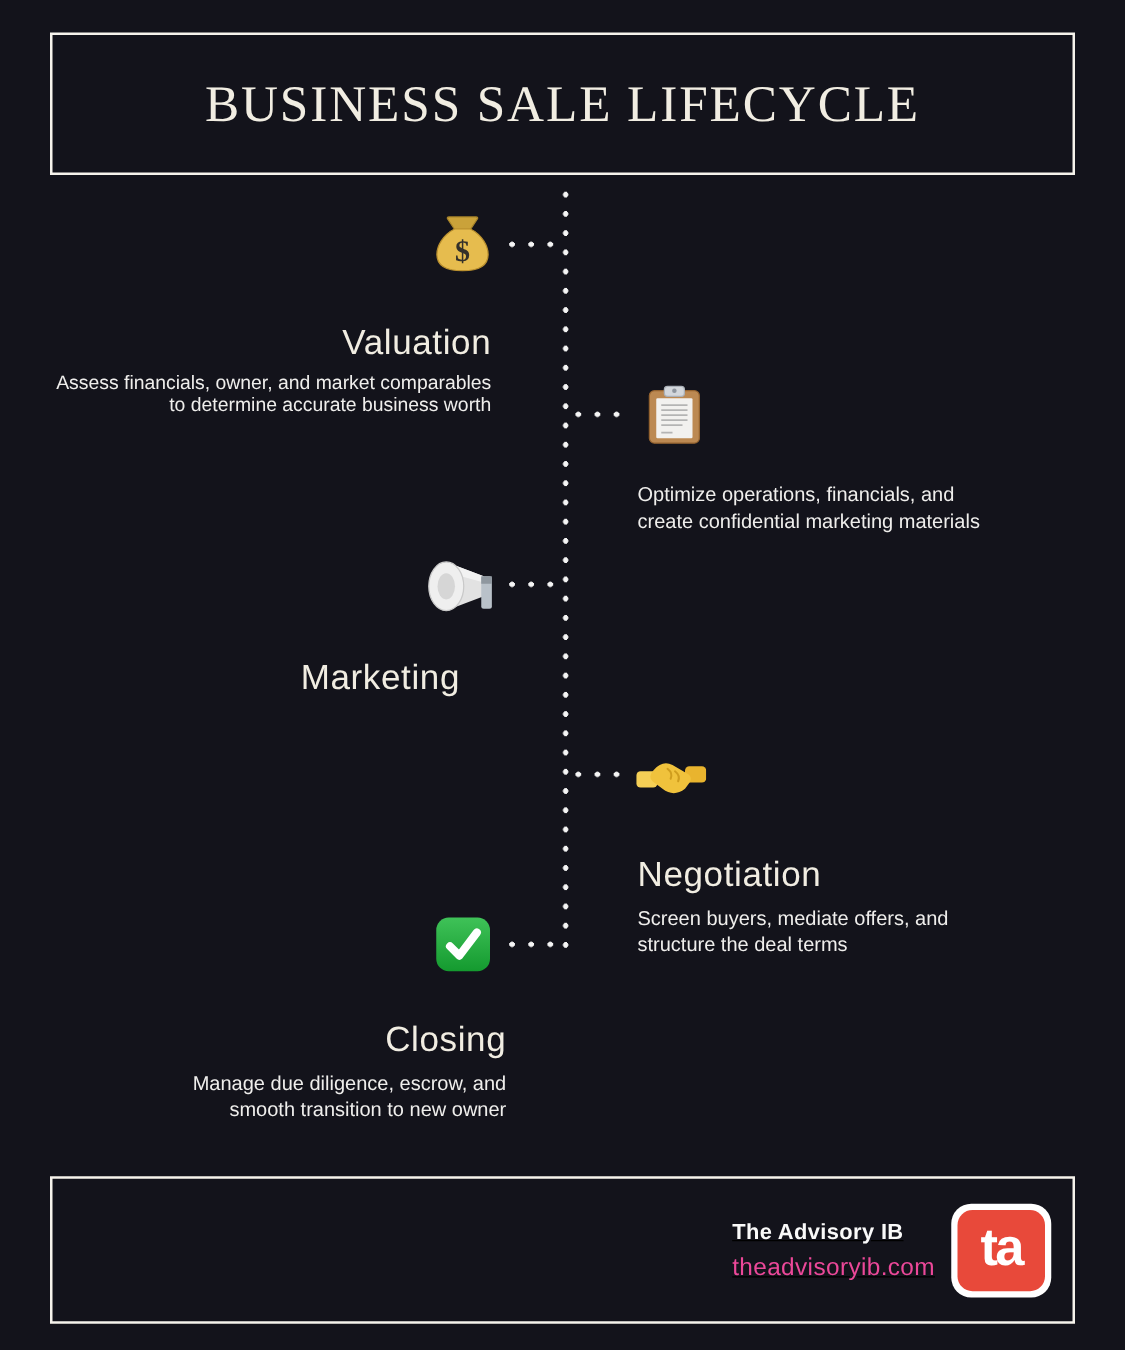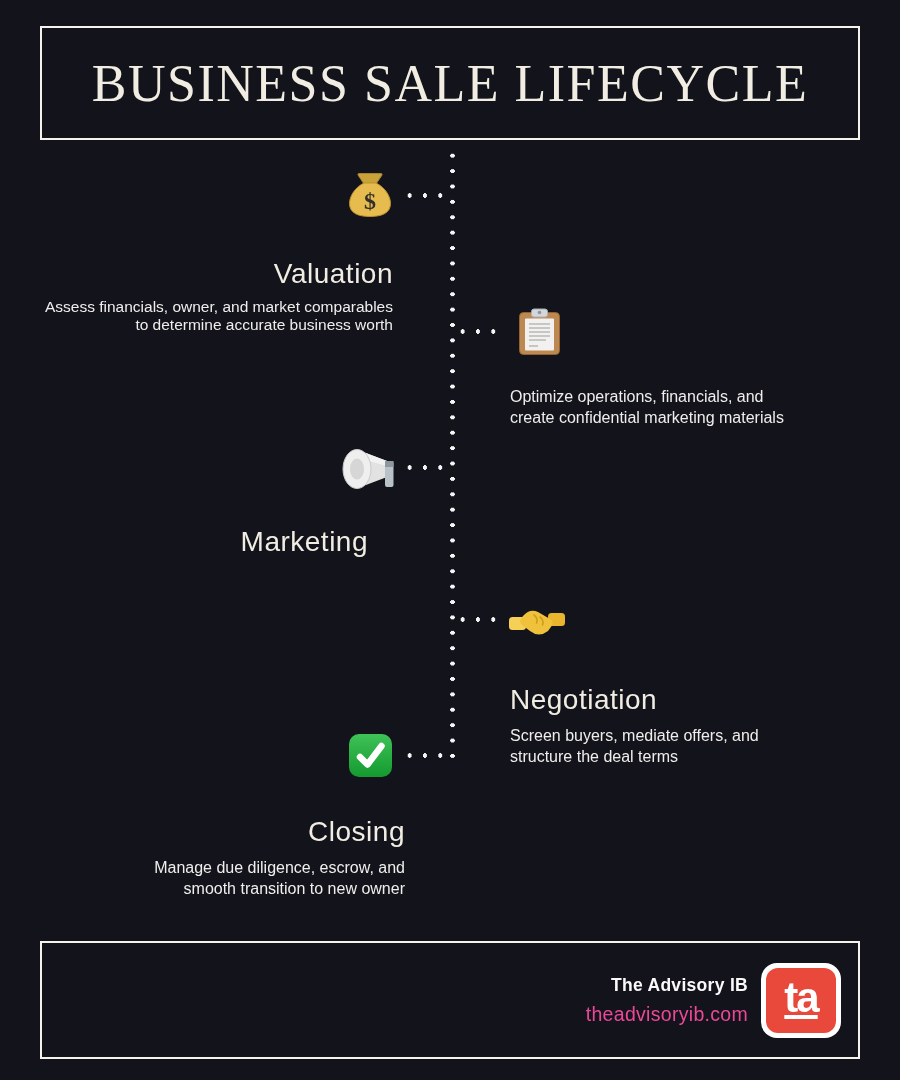--- a/index.html
+++ b/index.html
@@ -7,21 +7,21 @@
     --body-text:#efeeec; --dot:#f5f5f5; --logo-red:#e8493a; --logo-white:#ffffff;
   }
   *{margin:0;padding:0;box-sizing:border-box;}
   html,body{width:900px;height:1080px;}
   body{background:var(--background);font-family:"Liberation Sans",sans-serif;overflow:hidden;}
   .poster{position:relative;width:900px;height:1080px;background:var(--background);}
 
   
   .frame{position:absolute;border:2.5px solid var(--frame-border);background:var(--background);}
   .title-box{left:40px;top:26px;width:820px;height:114px;display:flex;align-items:center;justify-content:center;}
-  .title-box h1{font-family:"Liberation Serif",serif;font-weight:400;font-size:52px;
+  .title-box h1{font-family:"Liberation Serif",serif;font-weight:400;font-size:41px;
     letter-spacing:1.5px;color:var(--heading);white-space:nowrap;}
 
   
   .dots-v{position:absolute;width:5px;
     background-image:radial-gradient(circle 2.2px at center,var(--dot) 98%,transparent 100%);
     background-size:5px 15.4px;background-repeat:repeat-y;}
   .dots-h{position:absolute;height:5px;
     background-image:radial-gradient(circle 2.2px at center,var(--dot) 98%,transparent 100%);
     background-size:15.3px 5px;background-repeat:repeat-x;}
   .timeline{left:450px;top:148px;height:616px;}
@@ -51,29 +51,29 @@
   .stage-1{right:507px;top:258px;}
   .stage-1 .desc{font-size:15.5px;line-height:1.13;margin-top:-2px;}
   .stage-2{left:510px;top:387px;}
   .stage-3{right:532px;top:526px;}
   .stage-4{left:510px;top:684px;}
   .stage-5{right:495px;top:816px;}
 
   
   .footer-box{left:40px;top:941px;width:820px;height:118px;display:flex;align-items:center;
     justify-content:flex-end;padding-right:17px;}
-  .footer-text{text-align:right;margin-right:13px;}
+  .footer-text{text-align:left;margin-right:13px;text-decoration:underline;}
   .brand{font-size:17.5px;font-weight:700;color:#fafafa;letter-spacing:.3px;margin-bottom:7px;}
   .site{font-size:19.5px;font-weight:400;color:#ec4899;letter-spacing:.3px;}
   .logo{width:80px;height:75px;background:var(--logo-white);border-radius:16px;
     display:flex;align-items:center;justify-content:center;}
   .logo-inner{width:70px;height:65px;background:var(--logo-red);border-radius:12px;
     display:flex;align-items:center;justify-content:center;}
   .logo-inner span{font-size:42px;font-weight:700;color:#fff;letter-spacing:-2px;
-    line-height:1;transform:translateY(-2px);text-decoration:underline;}
+    line-height:1;transform:translateY(-2px);}
 </style>
 </head>
 <body>
 
 <div class="poster">
 
   <header class="frame title-box">
     <h1>BUSINESS SALE LIFECYCLE</h1>
   </header>
 

